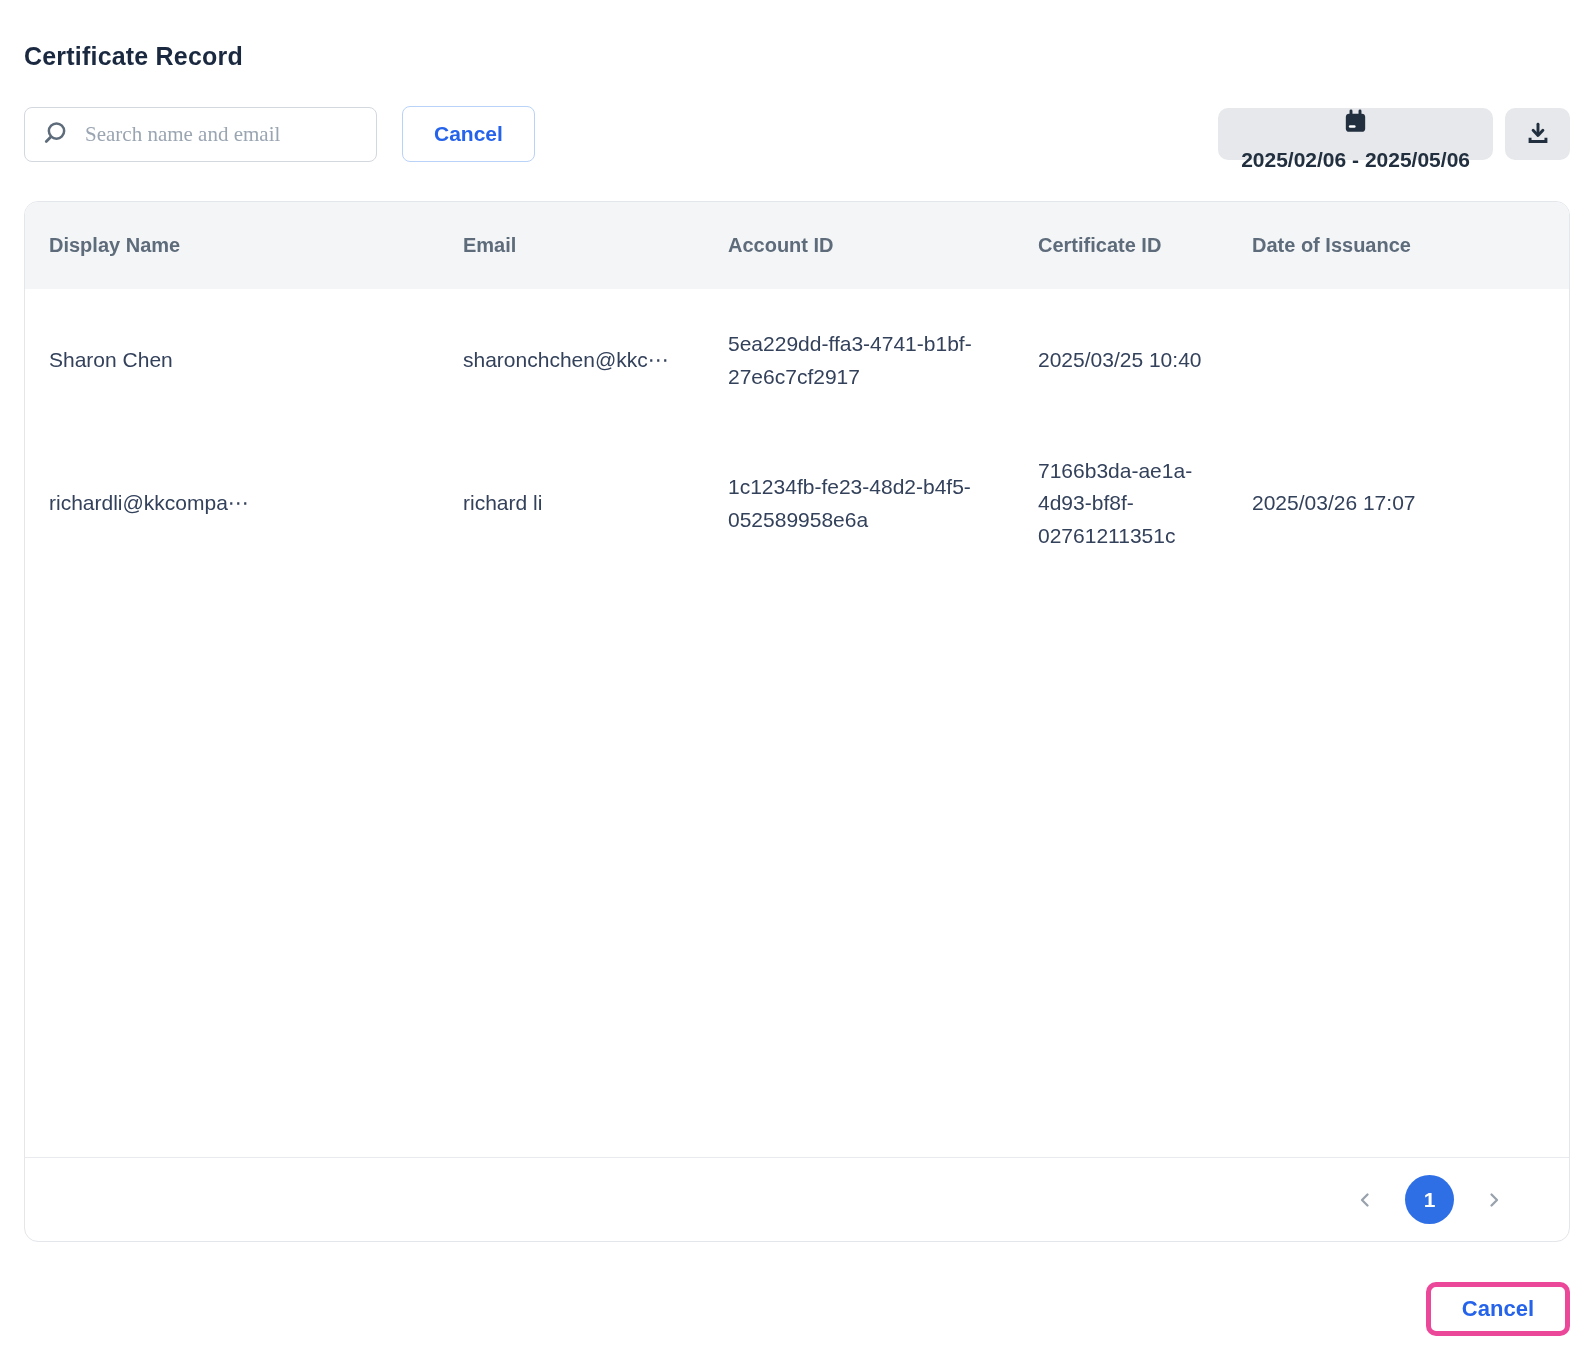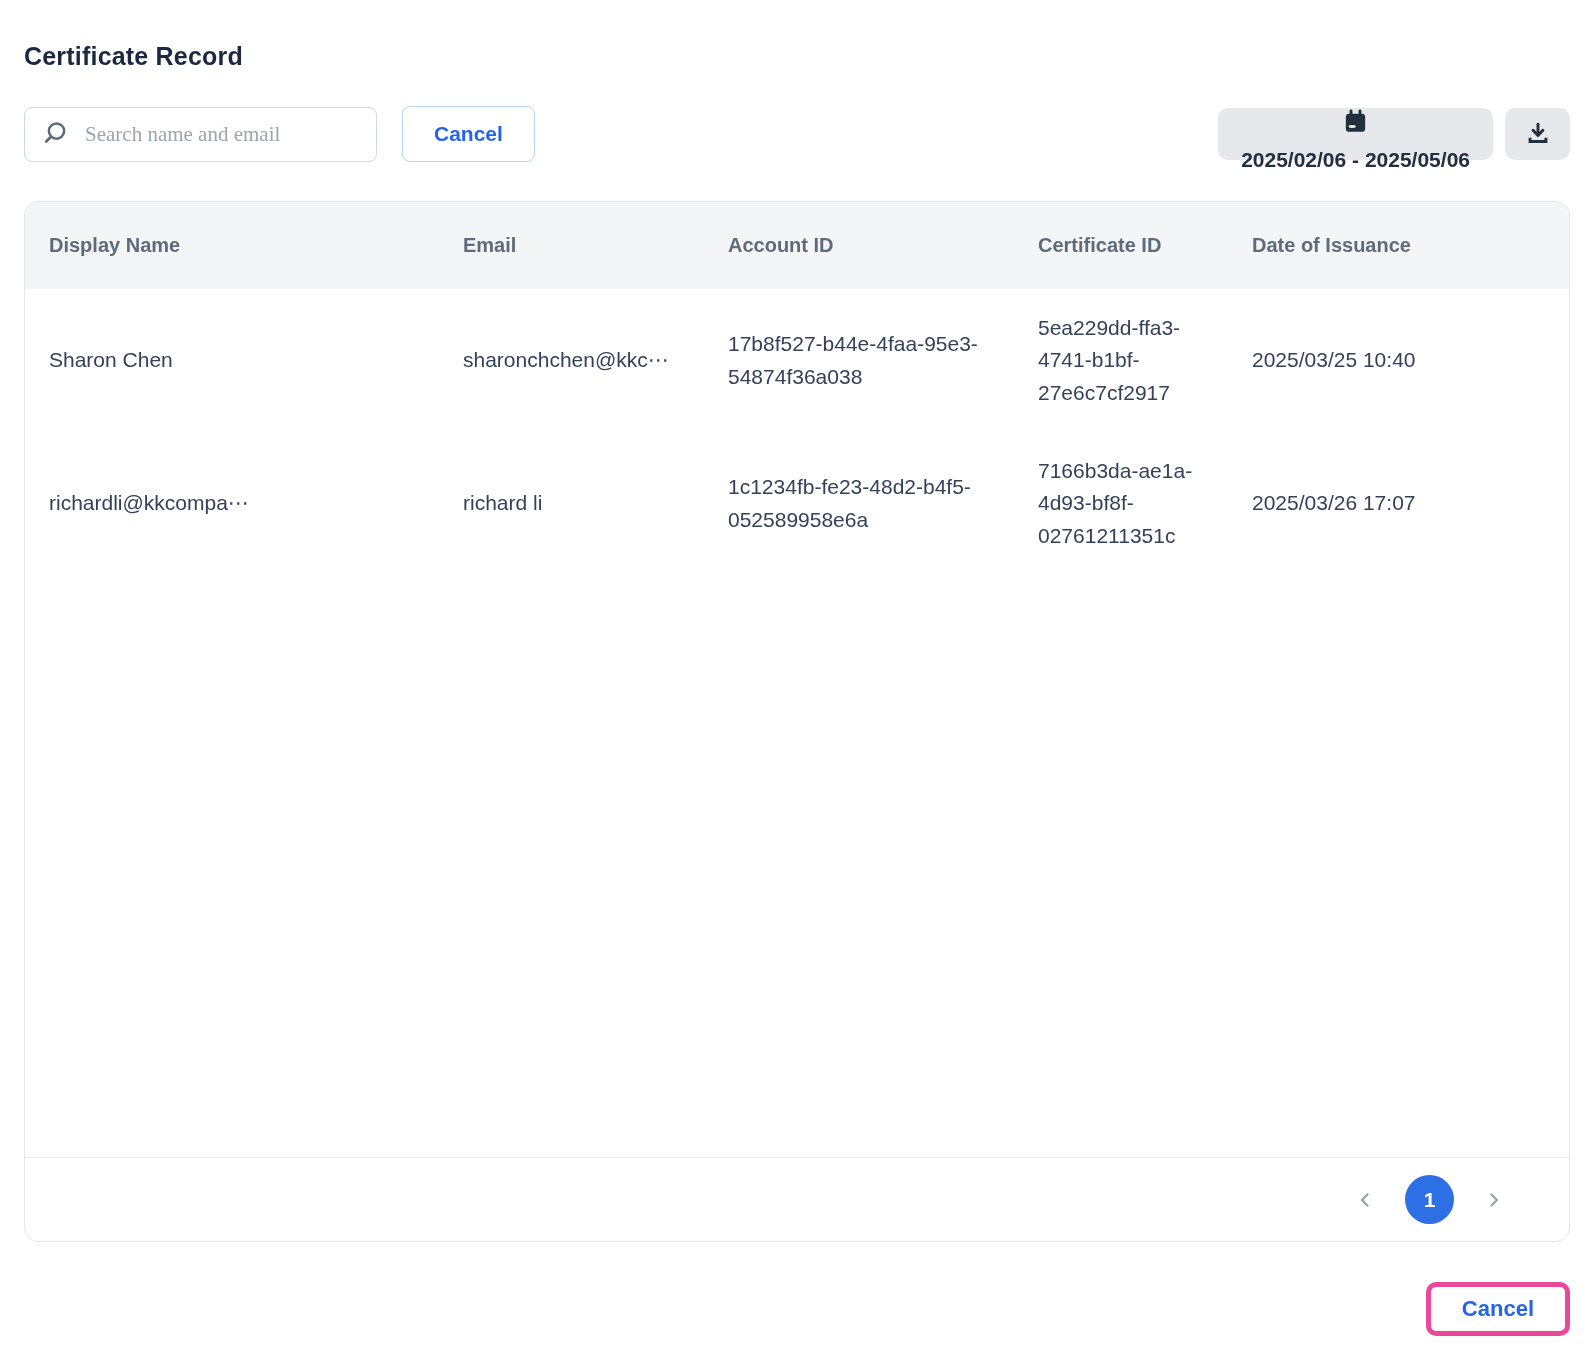--- a/index.html
+++ b/index.html
@@ -157,21 +157,20 @@
       <div class="th">Display Name</div>
       <div class="th">Email</div>
       <div class="th">Account ID</div>
       <div class="th">Certificate ID</div>
       <div class="th">Date of Issuance</div>
     </div>
 
     <div class="trow">
       <div class="td nowrap">Sharon Chen</div>
       <div class="td nowrap">sharonchchen@kkc⋯</div>
-      <div class="td wrap">17b8f527-b44e-4faa-95e3-54874f36a038</div>
       <div class="td wrap-narrow">5ea229dd-ffa3-4741-b1bf-27e6c7cf2917</div>
       <div class="td nowrap">2025/03/25 10:40</div>
     </div>
 
     <div class="trow">
       <div class="td nowrap">richardli@kkcompa⋯</div>
       <div class="td nowrap">richard li</div>
       <div class="td wrap">1c1234fb-fe23-48d2-b4f5-052589958e6a</div>
       <div class="td wrap-narrow">7166b3da-ae1a-4d93-bf8f-02761211351c</div>
       <div class="td nowrap">2025/03/26 17:07</div>

